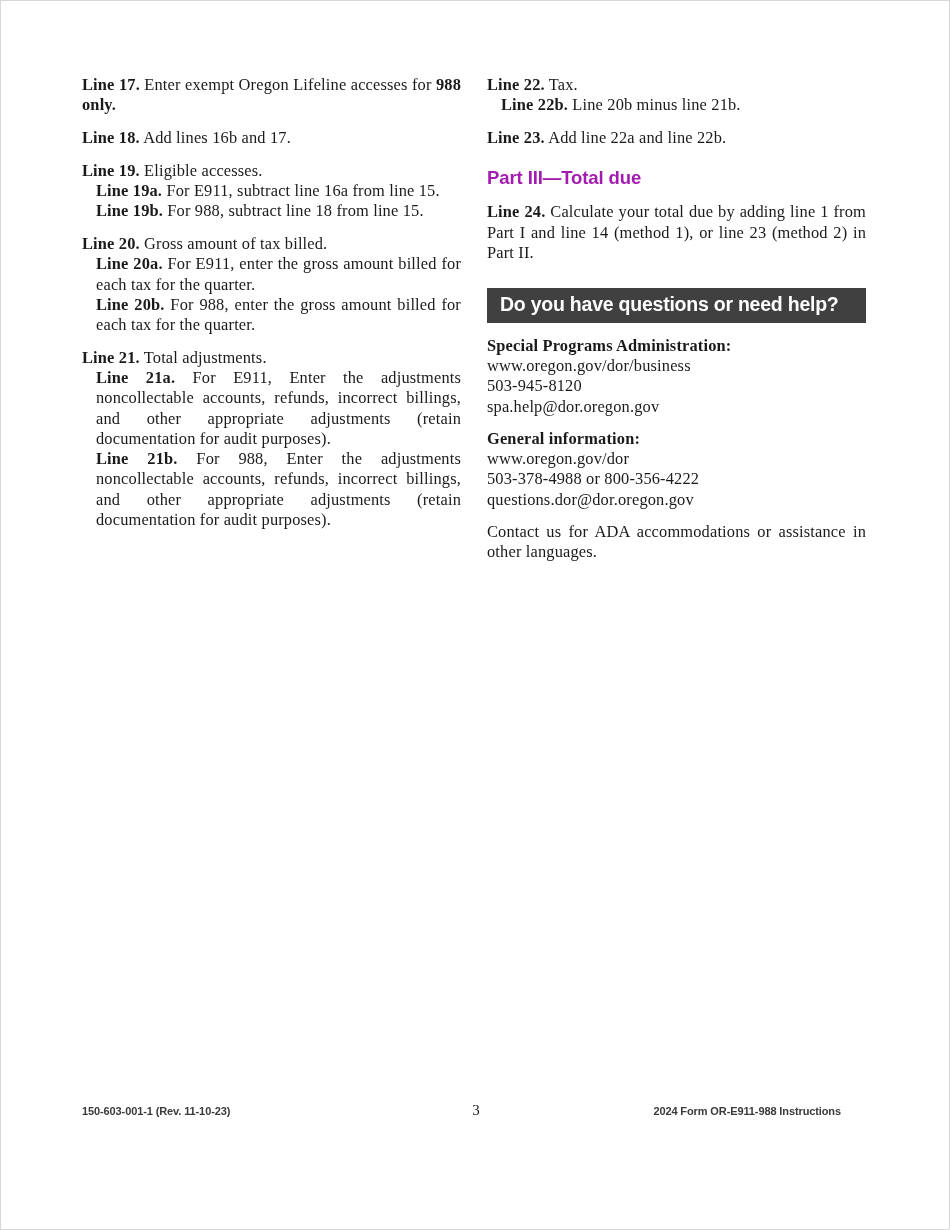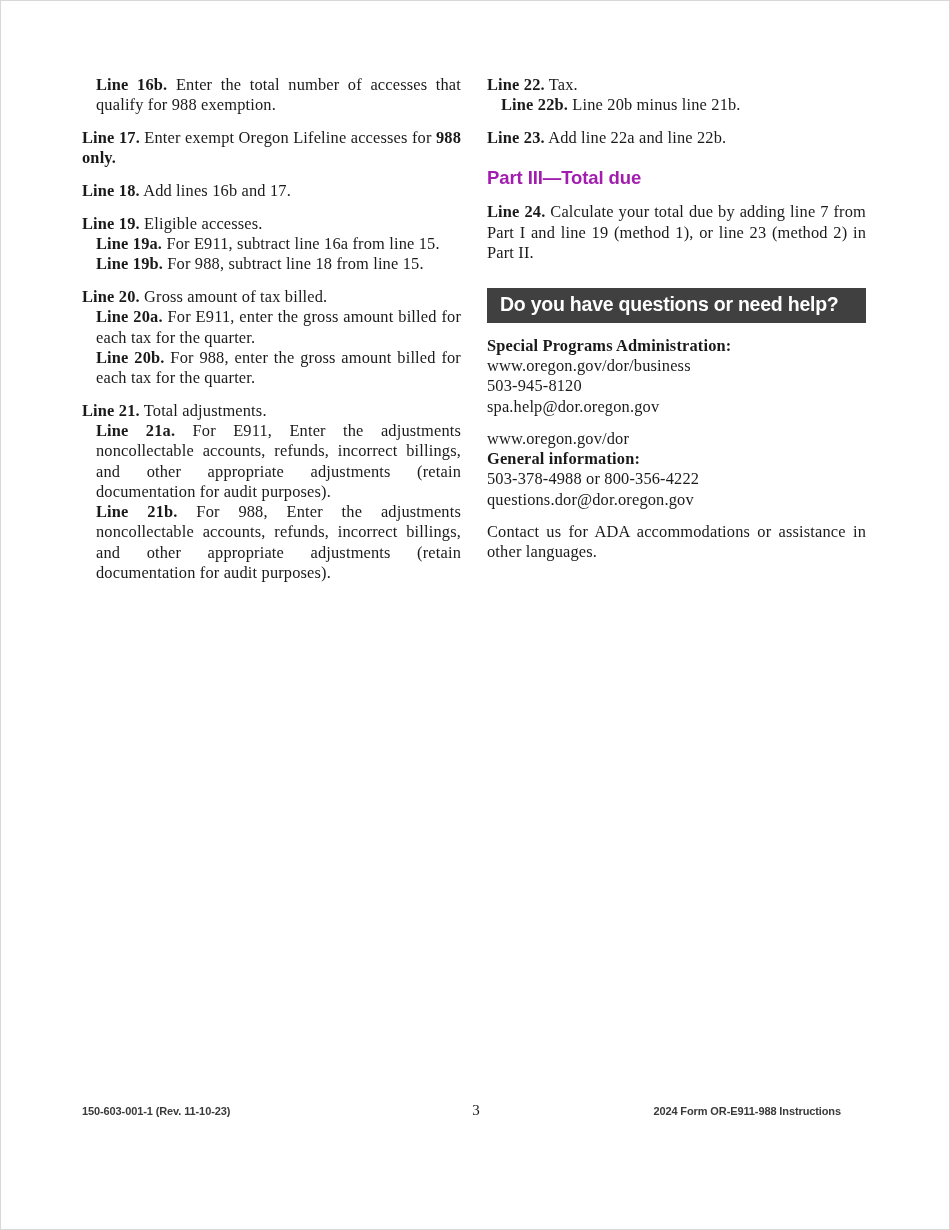--- a/index.html
+++ b/index.html
@@ -108,21 +108,20 @@
                    font-size: 15px; font-weight: normal; color: #1a1a1a; }
   .footer-right  { position: absolute; right: 84px; top: 0; text-align: right; }
 </style>
 </head>
 <body>
 
 <div class="page">
 
   <div class="col col-left">
 
-    <p class="p hang"><b class="b">Line 16b.</b><span> Enter the total number of accesses that qualify for 988 exemption.</span></p>
 
     <p class="p"><b class="b">Line 17.</b><span> Enter exempt Oregon Lifeline accesses for </span><b class="b">988 only.</b></p>
 
     <p class="p"><b class="b">Line 18.</b><span> Add lines 16b and 17.</span></p>
 
     <p class="p tight nojust"><b class="b">Line 19.</b><span> Eligible accesses.</span></p>
     <p class="p tight sub nojust"><b class="b">Line 19a.</b><span> For E911, subtract line 16a from line 15.</span></p>
     <p class="p sub nojust"><b class="b">Line 19b.</b><span> For 988, subtract line 18 from line 15.</span></p>
 
     <p class="p tight nojust"><b class="b">Line 20.</b><span> Gross amount of tax billed.</span></p>
@@ -137,34 +136,34 @@
 
   <div class="col col-right">
 
     <p class="p tight nojust"><b class="b">Line 22.</b><span> Tax.</span></p>
     <p class="p sub nojust"><b class="b">Line 22b.</b><span> Line 20b minus line 21b.</span></p>
 
     <p class="p nojust"><b class="b">Line 23.</b><span> Add line 22a and line 22b.</span></p>
 
     <h2 class="head-part">Part III—Total due</h2>
 
-    <p class="p"><b class="b">Line 24.</b><span> Calculate your total due by adding line 7 from Part I and line 19 (method 1), or line 23 (method 2) in Part II.</span></p>
+    <p class="p"><b class="b">Line 24.</b><span> Calculate your total due by adding line 1 from Part I and line 14 (method 1), or line 23 (method 2) in Part II.</span></p>
 
     <div class="banner">Do you have questions or need help?</div>
 
     <div class="contact">
       <span class="ln ttl">Special Programs Administration:</span>
       <span class="ln">www.oregon.gov/dor/business</span>
       <span class="ln">503-945-8120</span>
       <span class="ln">spa.help@dor.oregon.gov</span>
     </div>
 
     <div class="contact">
+      <span class="ln ttl">General information:</span>
       <span class="ln">www.oregon.gov/dor</span>
-      <span class="ln ttl">General information:</span>
       <span class="ln">503-378-4988 or 800-356-4222</span>
       <span class="ln">questions.dor@dor.oregon.gov</span>
     </div>
 
     <p class="p">Contact us for ADA accommodations or assistance in other languages.</p>
 
   </div>
 
   <div class="footer">
     <span class="footer-left">150-603-001-1 (Rev. 11-10-23)</span>

